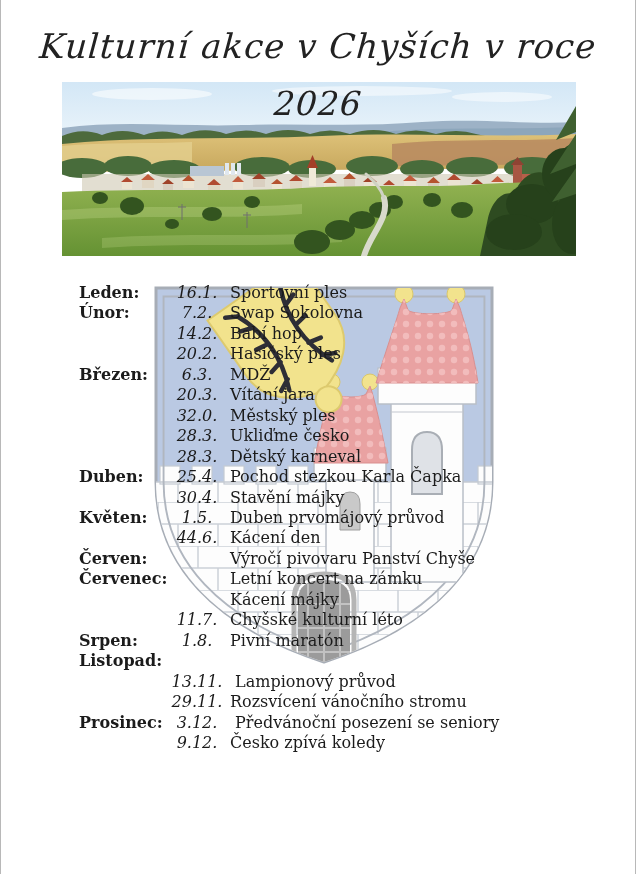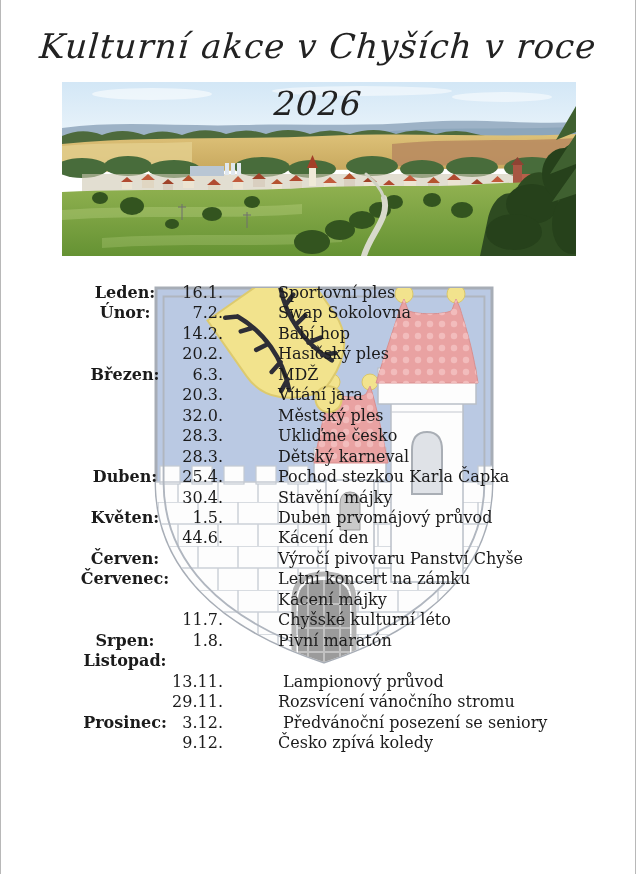--- a/index.html
+++ b/index.html
@@ -44,23 +44,23 @@
     left:78px;top:283px;right:10px;
     z-index:2;
   }
   .event-row{
     display:flex;
     align-items:baseline;
     line-height:20.45px;
     font-size:16px;
     white-space:pre;
   }
-  .ev-month{width:92px;font-weight:bold;flex:none;text-align:center;}
-  .ev-date{width:52px;text-align:right;flex:none;}
-  .ev-title{padding-left:7px;margin-left:48px;}
+  .ev-month{width:92px;font-weight:bold;flex:none;}
+  .ev-date{width:52px;text-align:center;flex:none;font-style:italic;}
+  .ev-title{padding-left:7px;}
 </style>
 </head>
 <body>
 
 <div class="page">
 
   <div class="script-title title-1">Kulturní akce v Chyších v roce</div>
 
   <div class="script-title title-2">2026</div>
 

